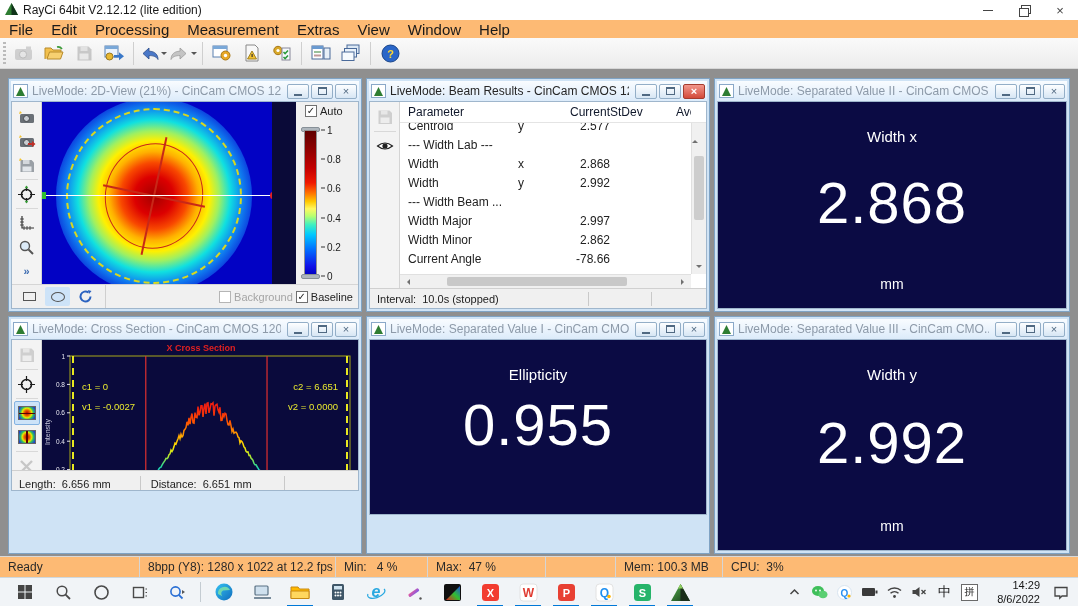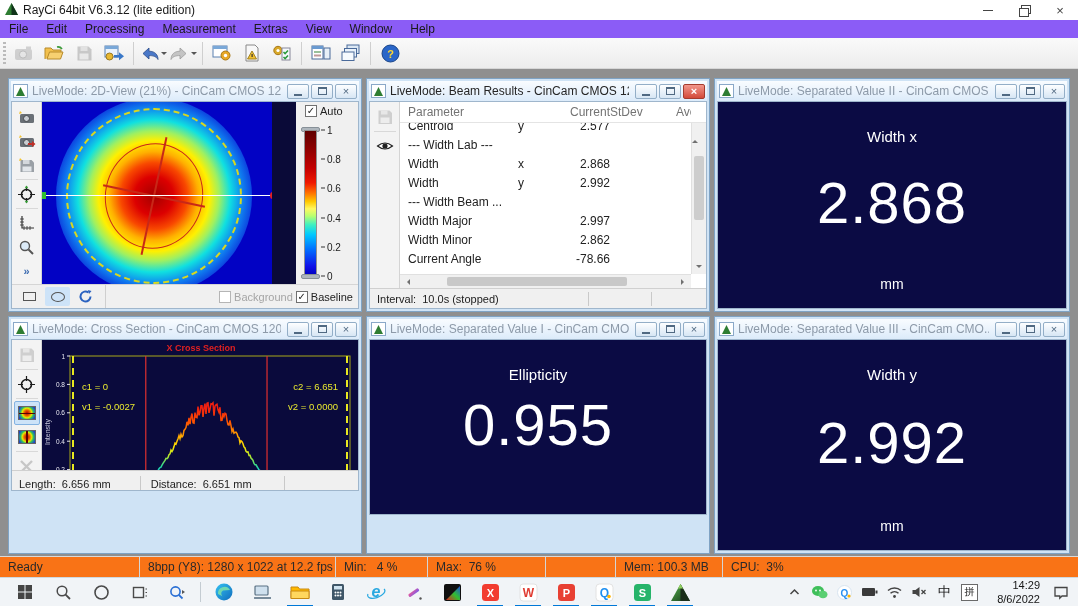--- a/index.html
+++ b/index.html
@@ -9,21 +9,21 @@
 
   
   .titlebar{position:absolute;top:0;left:0;right:0;height:20px;background:#fff;display:flex;align-items:center;padding-left:5px;font-size:12px;color:#1a1a1a;gap:5px}
   .win-btns{margin-left:auto;display:flex;height:100%}
   .wbtn{width:36px;height:100%;display:flex;align-items:center;justify-content:center;color:#444;font-size:13px}
   .g-min{width:10px;height:1px;background:#444}
   .g-restore{position:relative;width:11px;height:10px}
   .g-restore::before{content:'';position:absolute;left:2px;top:0;width:8px;height:7px;border:1px solid #444}
   .g-restore::after{content:'';position:absolute;left:0;top:3px;width:8px;height:7px;border:1px solid #444;background:#fff}
 
-  .menubar{position:absolute;top:20px;left:0;right:0;height:18px;background:#8b5cf6;display:flex;align-items:center;font-size:12px;color:#1a1a1a}
+  .menubar{position:absolute;top:20px;left:0;right:0;height:18px;background:#fdba74;display:flex;align-items:center;font-size:15px;color:#1a1a1a}
   .menu-item{padding:2px 9px;cursor:default}
 
   .toolbar{position:absolute;top:38px;left:0;right:0;height:31px;background:linear-gradient(#fafafa,#ececec);border-bottom:1px solid #d6d6d6;display:flex;align-items:center;padding-left:3px}
   .grip{width:5px;height:22px;margin-right:3px;background:repeating-linear-gradient(#bbb 0 2px,transparent 2px 4px);width:3px}
   .tbtn{min-width:30px;height:27px;display:flex;align-items:center;justify-content:center;border-radius:2px}
   .tsep{width:1px;height:23px;background:#cfcfcf;margin:0 4px}
   .dis{opacity:.42;filter:grayscale(.9)}
   .caret{width:0;height:0;border:3px solid transparent;border-top-color:#555;margin:4px 1px 0 1px}
 
   
@@ -74,21 +74,21 @@
   .shape-btn{width:25px;height:19px;display:flex;align-items:center;justify-content:center;border:1px solid transparent;border-radius:2px}
   .sh-rect{width:13px;height:9px;border:1.5px solid #555}
   .sh-ell{width:14px;height:10px;border:1.5px solid #555;border-radius:50%}
   .chk{width:12px;height:12px;border:1px solid #707070;background:#fff;font-size:10px;line-height:10px;text-align:center;color:#222;flex:none}
   .chk.discb{border-color:#b5b5b5}
   .cblabel{font-size:11px;color:#222}
   .cblabel.dis2{color:#a5a5a5}
 
   
   .br-table{position:absolute;left:30px;top:0;right:0;bottom:20px;background:#fff}
-  .br-head{display:flex;height:21px;align-items:center;border-bottom:1px solid #e4e4e4;font-size:12px;color:#737373;padding-right:15px}
+  .br-head{display:flex;height:21px;align-items:center;border-bottom:1px solid #e4e4e4;font-size:12px;color:#0f172a;padding-right:15px}
   .bh0{width:144px;padding-left:8px}.bh1{width:66px;text-align:right}.bh2{width:66px;text-align:left}.bh3{flex:1;text-align:right;overflow:hidden;white-space:nowrap}
   .br-viewport{position:absolute;top:21px;left:0;right:15px;bottom:14px;overflow:hidden}
   #br-rows{margin-top:-7px}
   .br-row{height:19px;display:flex;align-items:center;font-size:12px;color:#222}
   .brc0{width:118px;padding-left:8px;white-space:nowrap}.brca{width:26px}.brc1{width:66px;text-align:right}
   .vscroll{position:absolute;top:21px;right:0;bottom:14px;width:15px;background:#f0f0f0;border-left:1px solid #e0e0e0}
   .hscroll{position:absolute;left:0;right:15px;bottom:0;height:14px;background:#f0f0f0;border-top:1px solid #e0e0e0;display:flex;align-items:center}
   .tri{width:0;height:0;border:3.5px solid transparent}
   .tri.up{border-bottom-color:#707070;margin:3px auto 0}
   .tri.down{border-top-color:#707070;margin:0 auto}
@@ -104,21 +104,21 @@
   .sep-label{position:absolute;top:26px;width:100%;text-align:center;font-size:15px}
   .sep-value{position:absolute;top:50%;left:0;right:0;transform:translateY(-54%);text-align:center;font-size:58px;letter-spacing:1px}
   .sep-unit{position:absolute;bottom:16px;width:100%;text-align:center;font-size:14px}
 
   
   .cs-panel{position:absolute;left:30px;top:0;right:0;bottom:20px;background:#0a0a3c}
   .cs-status{position:absolute;left:0;right:0;bottom:0;height:20px;background:#f0f0f0;border-top:1px solid #d0d0d0;display:flex;align-items:flex-end;font-size:11px;color:#222;white-space:pre}
   .cs-status i{width:1px;height:14px;background:#c9c9c9;display:block}
 
   
-  .statusbar{position:absolute;left:0;right:0;top:556px;height:21px;background:#f97316;border-top:1px solid #d9d9d9;display:flex}
+  .statusbar{position:absolute;left:0;right:0;top:556px;height:21px;background:#fdba74;border-top:1px solid #d9d9d9;display:flex}
   .sbc{border-right:1px solid #d5d5d5;padding:0 8px;white-space:pre;font-size:12px;color:#2a2a2a;display:flex;align-items:center}
   .sbc.center{justify-content:center}
 
   
   .taskbar{position:absolute;left:0;right:0;top:577px;height:29px;background:#f1f4f7;border-top:1px solid #cfd8de;display:flex;align-items:center;padding-left:6px}
   .tico{position:relative;width:38px;height:29px;display:flex;align-items:center;justify-content:center;flex:none}
   .tico.run::after{content:'';position:absolute;bottom:0;left:6px;right:6px;height:2px;background:#0078d7}
   .tbsep{width:1px;height:20px;background:#c4ccd2;margin:0 4px;flex:none}
   .tray{margin-left:auto;display:flex;align-items:center;height:100%}
   .trico{position:relative;width:25px;height:29px;display:flex;align-items:center;justify-content:center;flex:none;font-size:13px;color:#151515}
@@ -128,21 +128,21 @@
 </head>
 <body>
 
 <div id="app">
 
   <div class="titlebar">
     <span><svg width="13" height="12">
           <path d="M6.5 0 L13 12 H0 Z" fill="#2e7d32"></path>
           <path d="M6.5 0 L13 12 H6.5 Z" fill="#10331a"></path>
         </svg></span>
-    <span>RayCi 64bit V6.3.12 (lite edition)</span>
+    <span>RayCi 64bit V2.12.12 (lite edition)</span>
     <div class="win-btns">
       <span class="wbtn">
           <span class="g-min"></span>
         </span>
       <span class="wbtn">
           <span class="g-restore"></span>
         </span>
       <span class="wbtn">×</span>
     </div>
   </div>
@@ -697,21 +697,21 @@
           <div class="sep-unit">mm</div>
         </div>
       </div>
     </div>
   </div>
 
   <div class="statusbar">
     <div class="sbc" style="width:140px">Ready</div>
     <div class="sbc" style="width:196px">8bpp (Y8): 1280 x 1022 at 12.2 fps</div>
     <div class="sbc" style="width:92px">Min:   4 %</div>
-    <div class="sbc" style="width:118px">Max:  76 %</div>
+    <div class="sbc" style="width:118px">Max:  47 %</div>
     <div class="sbc" style="width:70px"></div>
     <div class="sbc" style="width:107px">Mem: 100.3 MB</div>
     <div class="sbc" style="flex:1;border-right:none">CPU:  3%</div>
   </div>
 
   <div class="taskbar">
     <span class="tico">
         <svg width="16" height="16">
           <rect x="1" y="1" width="6.5" height="6.5" fill="#454545"></rect>
           <rect x="8.5" y="1" width="6.5" height="6.5" fill="#454545"></rect>

